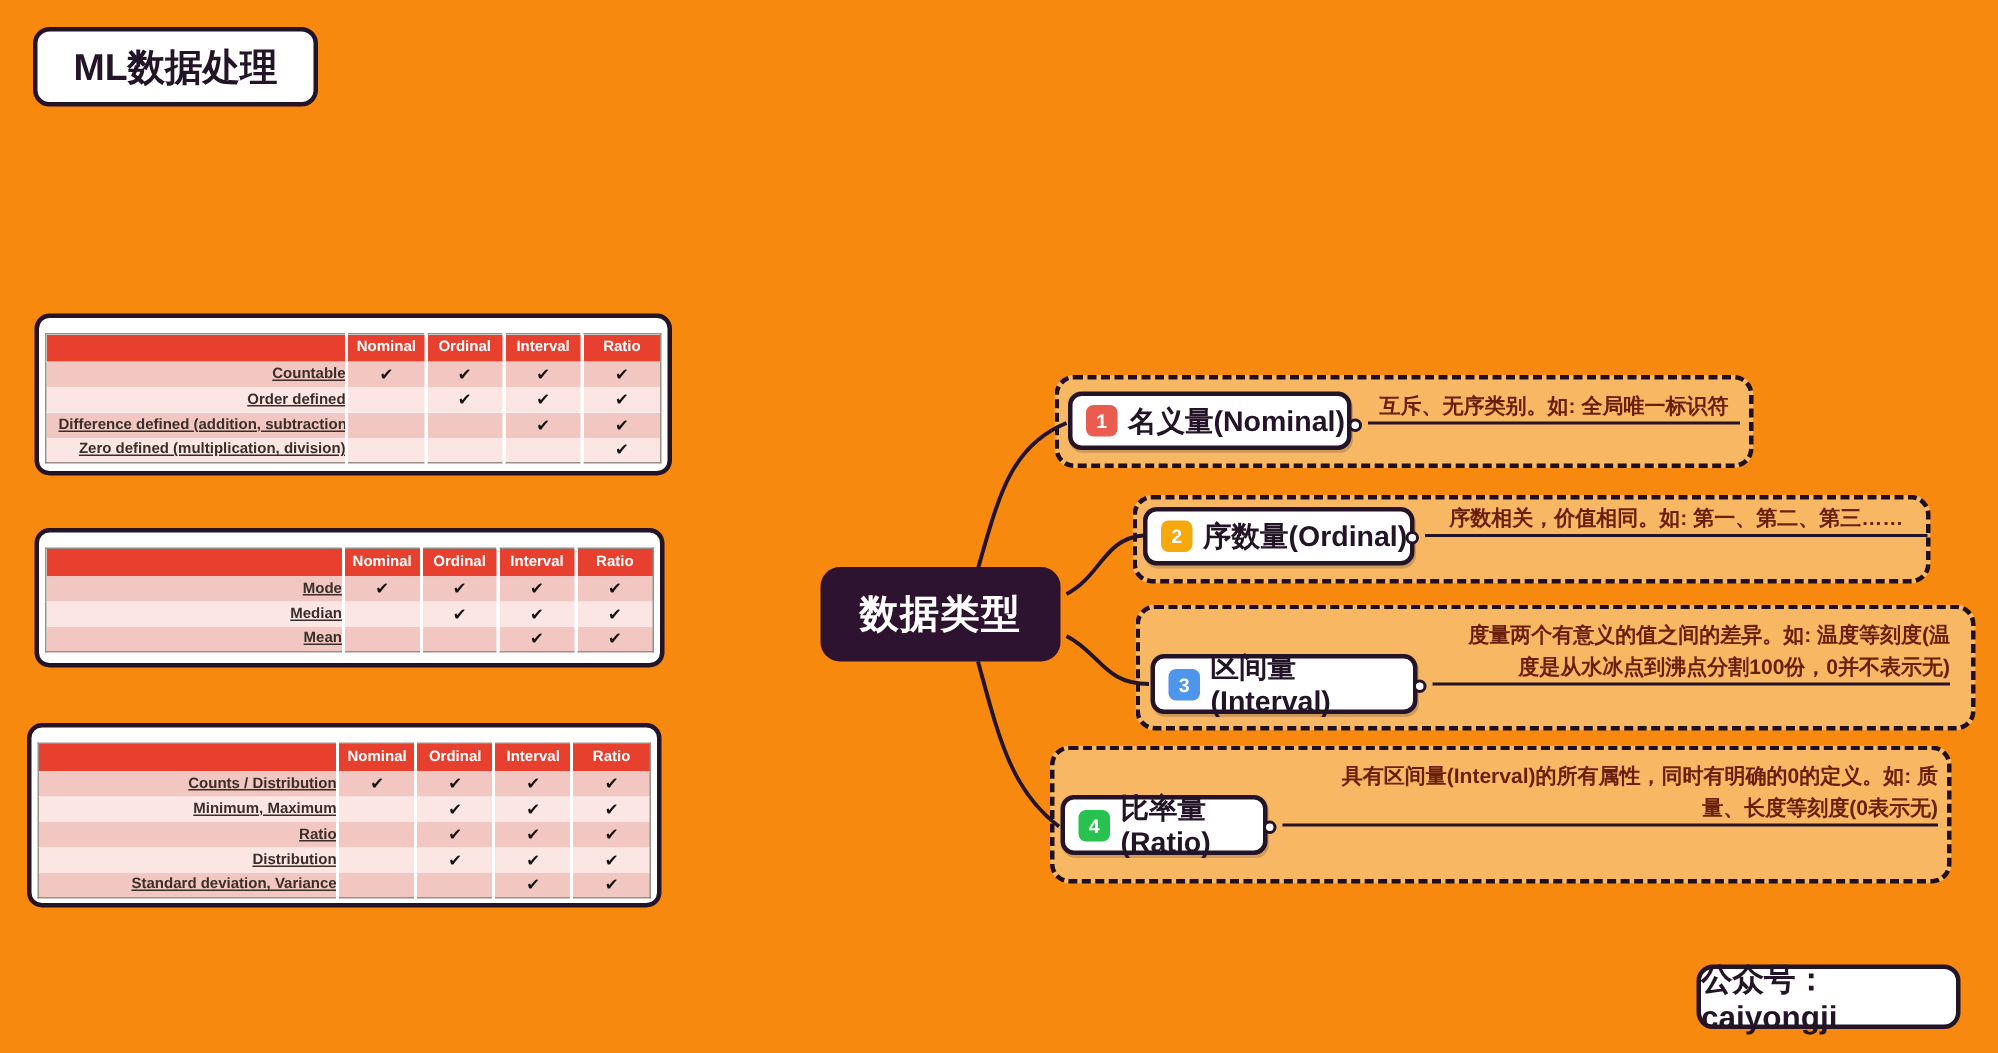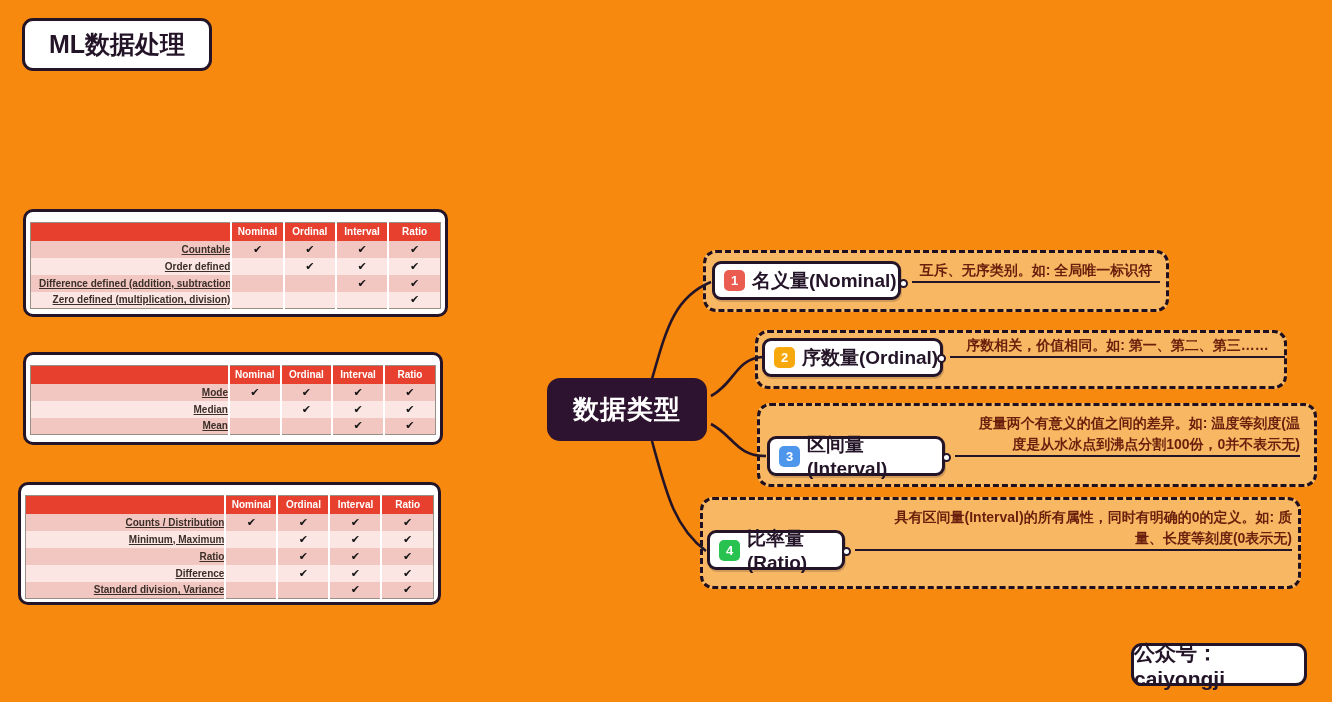--- a/index.html
+++ b/index.html
@@ -225,28 +225,28 @@
             <td class="check">✔</td>
           </tr>
           <tr class="dark">
             <td class="lbl">Ratio</td>
             <td class="check"></td>
             <td class="check">✔</td>
             <td class="check">✔</td>
             <td class="check">✔</td>
           </tr>
           <tr class="light">
-            <td class="lbl">Difference</td>
-            <td class="check"></td>
-            <td class="check">✔</td>
-            <td class="check">✔</td>
-            <td class="check">✔</td>
-          </tr>
-          <tr class="dark">
-            <td class="lbl">Standard division, Variance</td>
+            <td class="lbl">Distribution</td>
+            <td class="check"></td>
+            <td class="check">✔</td>
+            <td class="check">✔</td>
+            <td class="check">✔</td>
+          </tr>
+          <tr class="dark">
+            <td class="lbl">Standard deviation, Variance</td>
             <td class="check"></td>
             <td class="check"></td>
             <td class="check">✔</td>
             <td class="check">✔</td>
           </tr>
         </tbody>
       </table>
   </div>
 
   <div class="group g1"></div>

